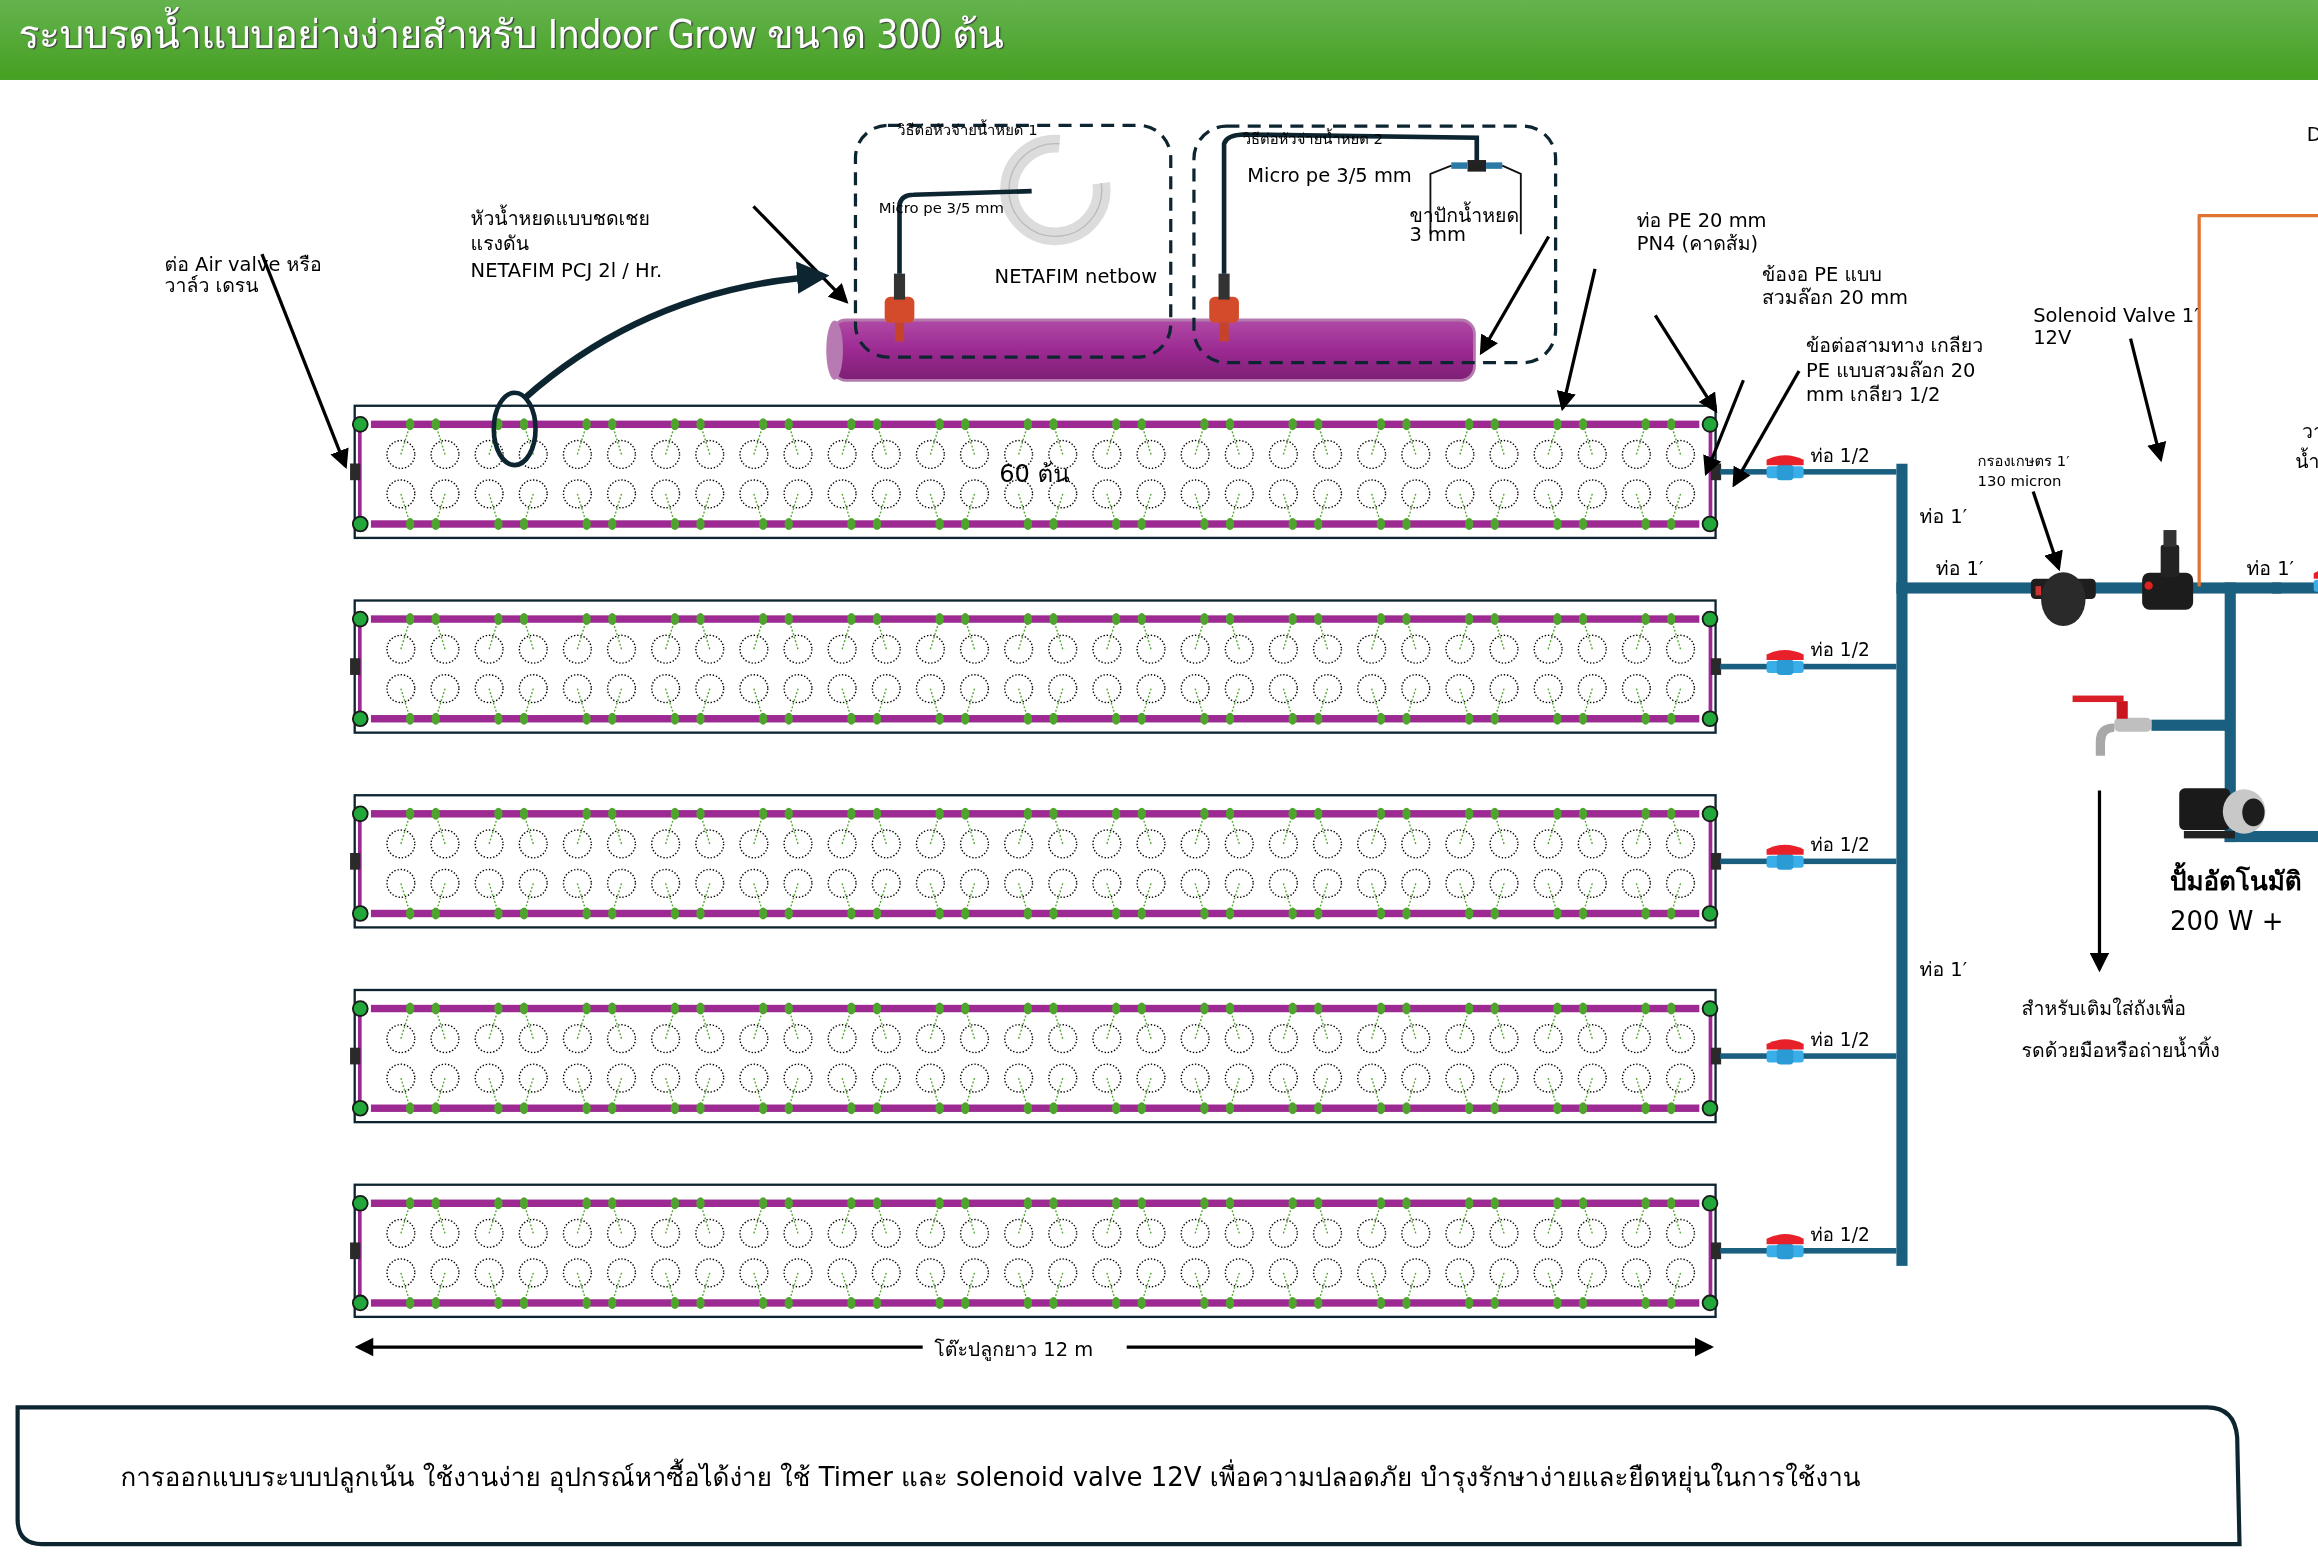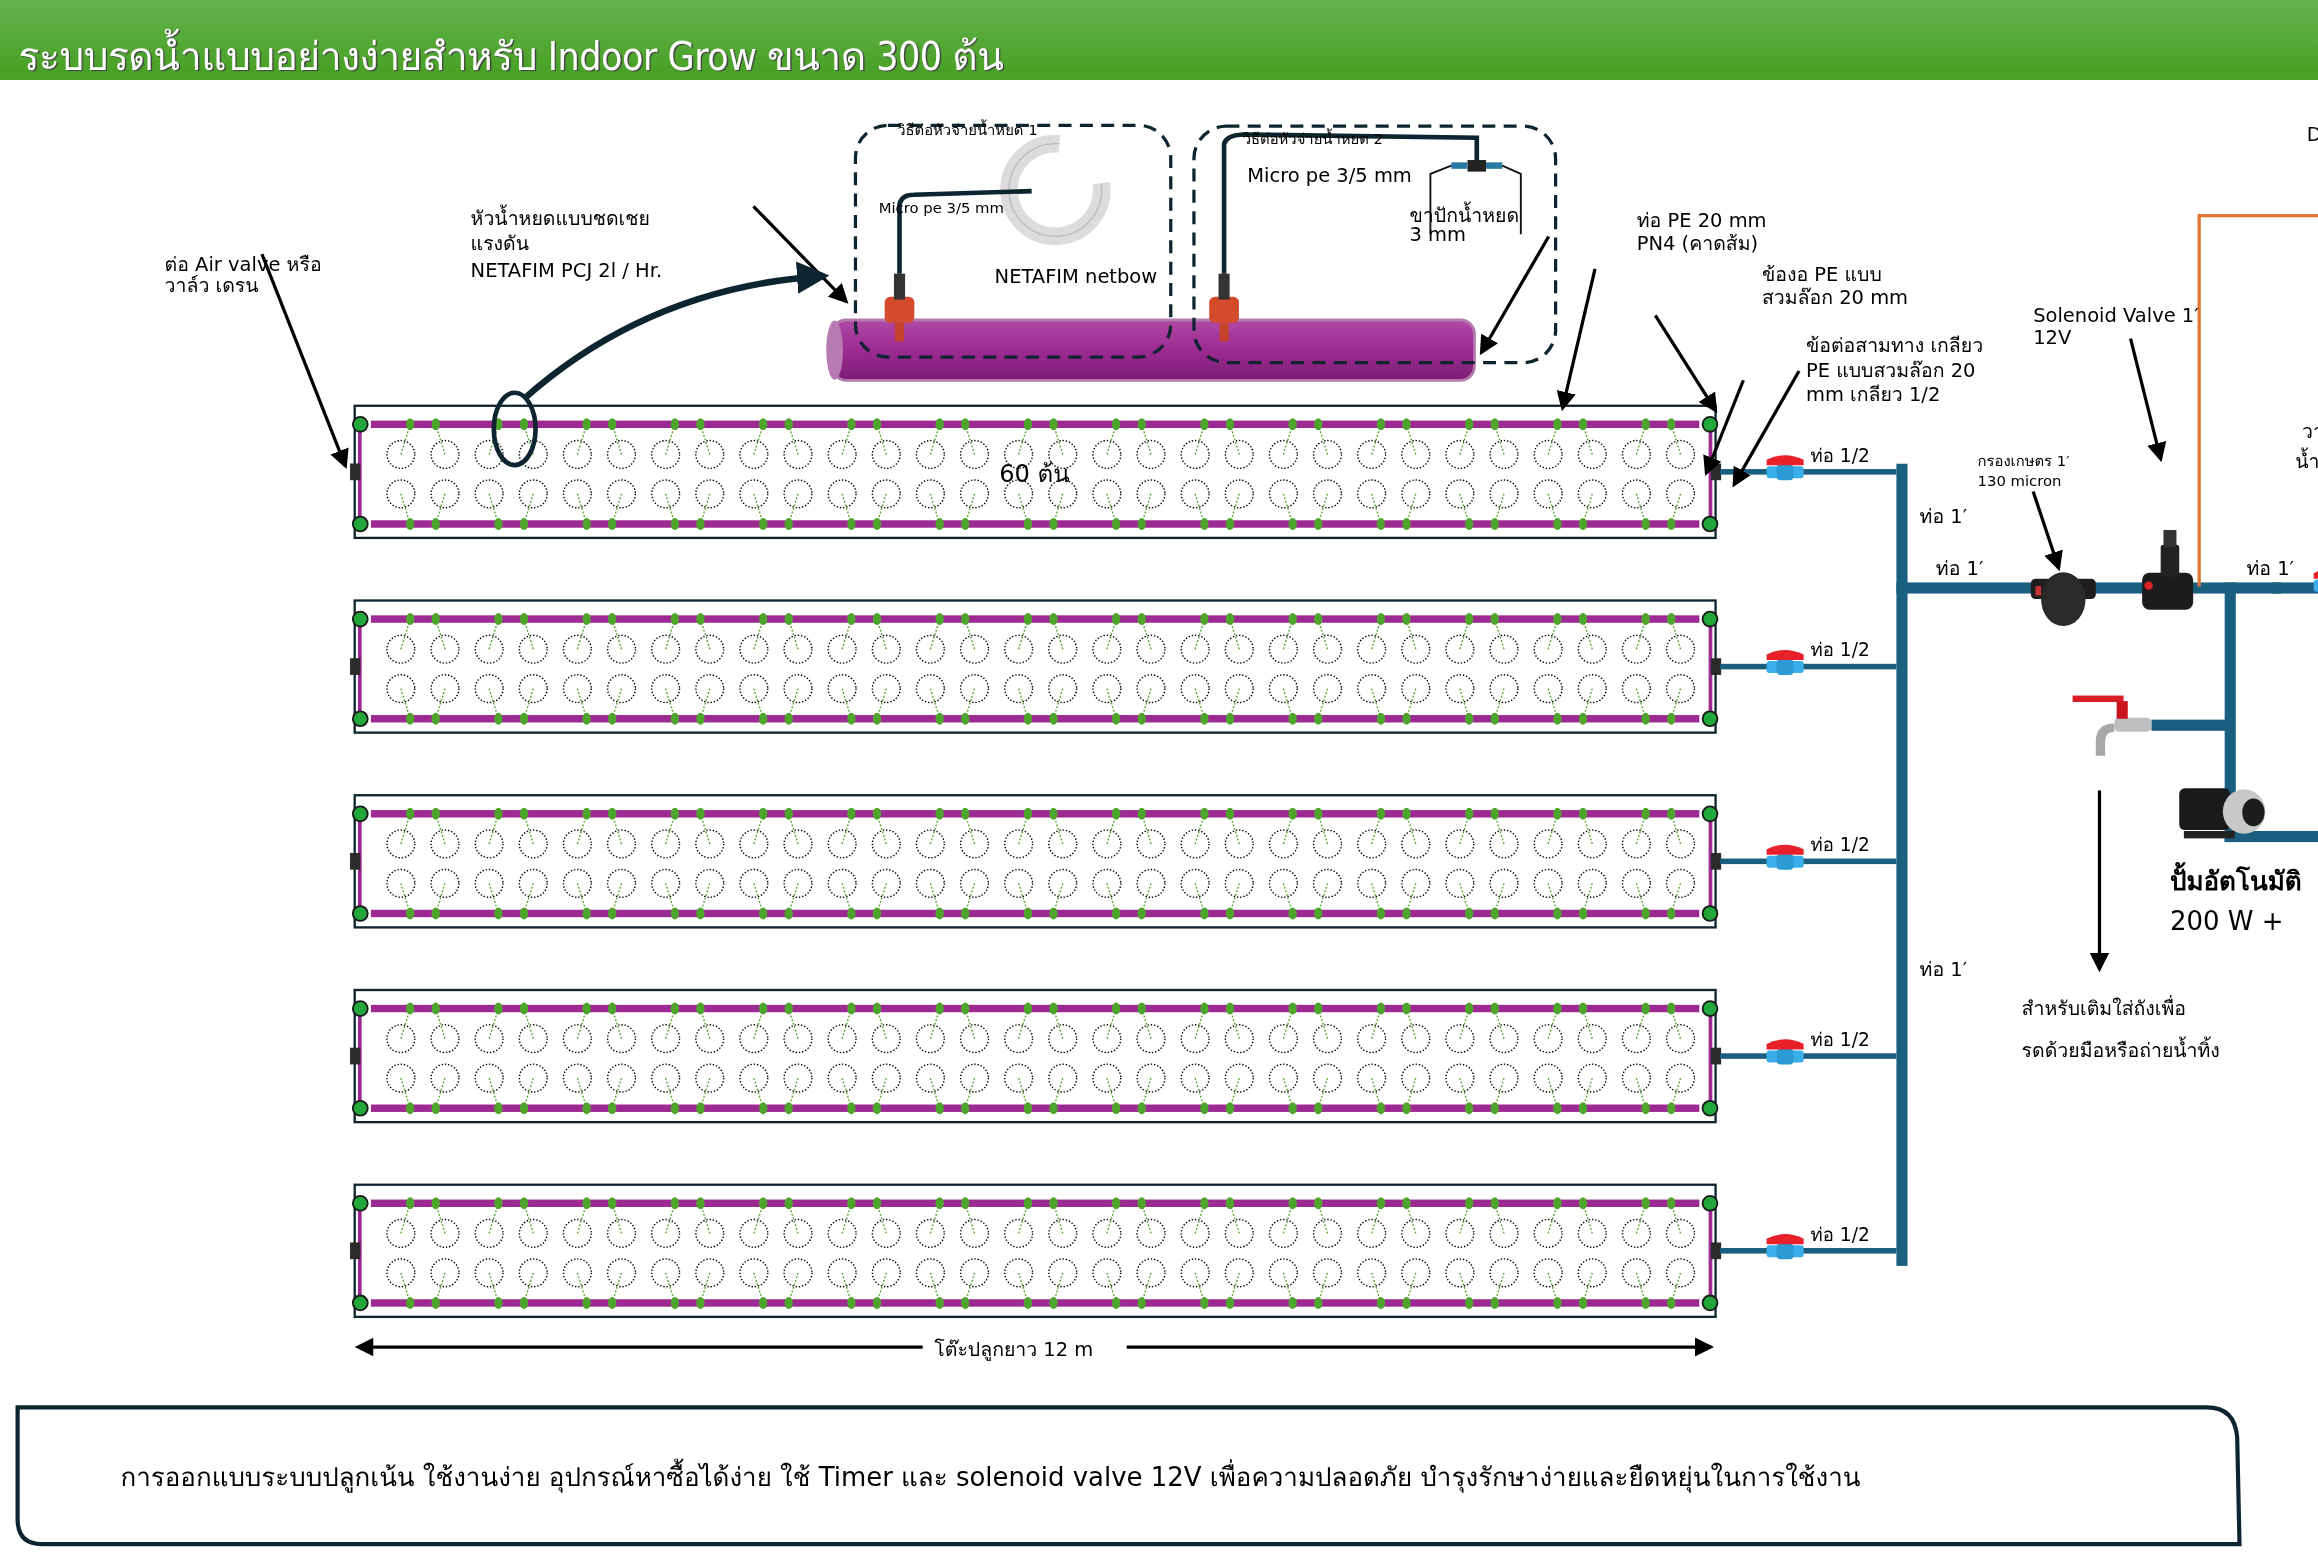--- a/index.html
+++ b/index.html
@@ -1,20 +1,20 @@
 <!DOCTYPE html>
 <html style="font-size:7.4px"><head>
 <meta charset="utf-8">
 <style>
   html,body{margin:0;padding:0;background:#fff;}
   body{width:2782px;height:1565px;overflow:hidden;font-family:"DejaVu Sans","Liberation Sans",sans-serif;}
   #stage{position:absolute;left:0;top:0;width:2782px;height:1565px;}
   svg text{font-family:"DejaVu Sans","Liberation Sans",sans-serif;fill:#000;}
   .title-bar{position:absolute;left:0;top:0;width:2782px;height:78px;background:linear-gradient(#64b34e,#46a022);border-bottom:2.8px solid #4aa12a;}
-  .title-text{position:absolute;left:18.5px;top:25px;font-size:39px;color:#fff;font-family:"DejaVu Sans Condensed","DejaVu Sans",sans-serif;letter-spacing:-0.5px;text-shadow:1.4px 1.4px 0.9px #444;white-space:nowrap;}
+  .title-text{position:absolute;left:18.5px;top:3px;font-size:39px;color:#fff;font-family:"DejaVu Sans Condensed","DejaVu Sans",sans-serif;letter-spacing:-0.5px;text-shadow:1.4px 1.4px 0.9px #444;white-space:nowrap;}
   .lbl{font-size:42px;}
   .lbl-sm{font-size:32px;}
   .lbl-lg{font-size:56px;}
   .bold{font-weight:bold;}
 </style>
 </head>
 <body>
 
 <div id="stage">
   <div class="title-bar">

